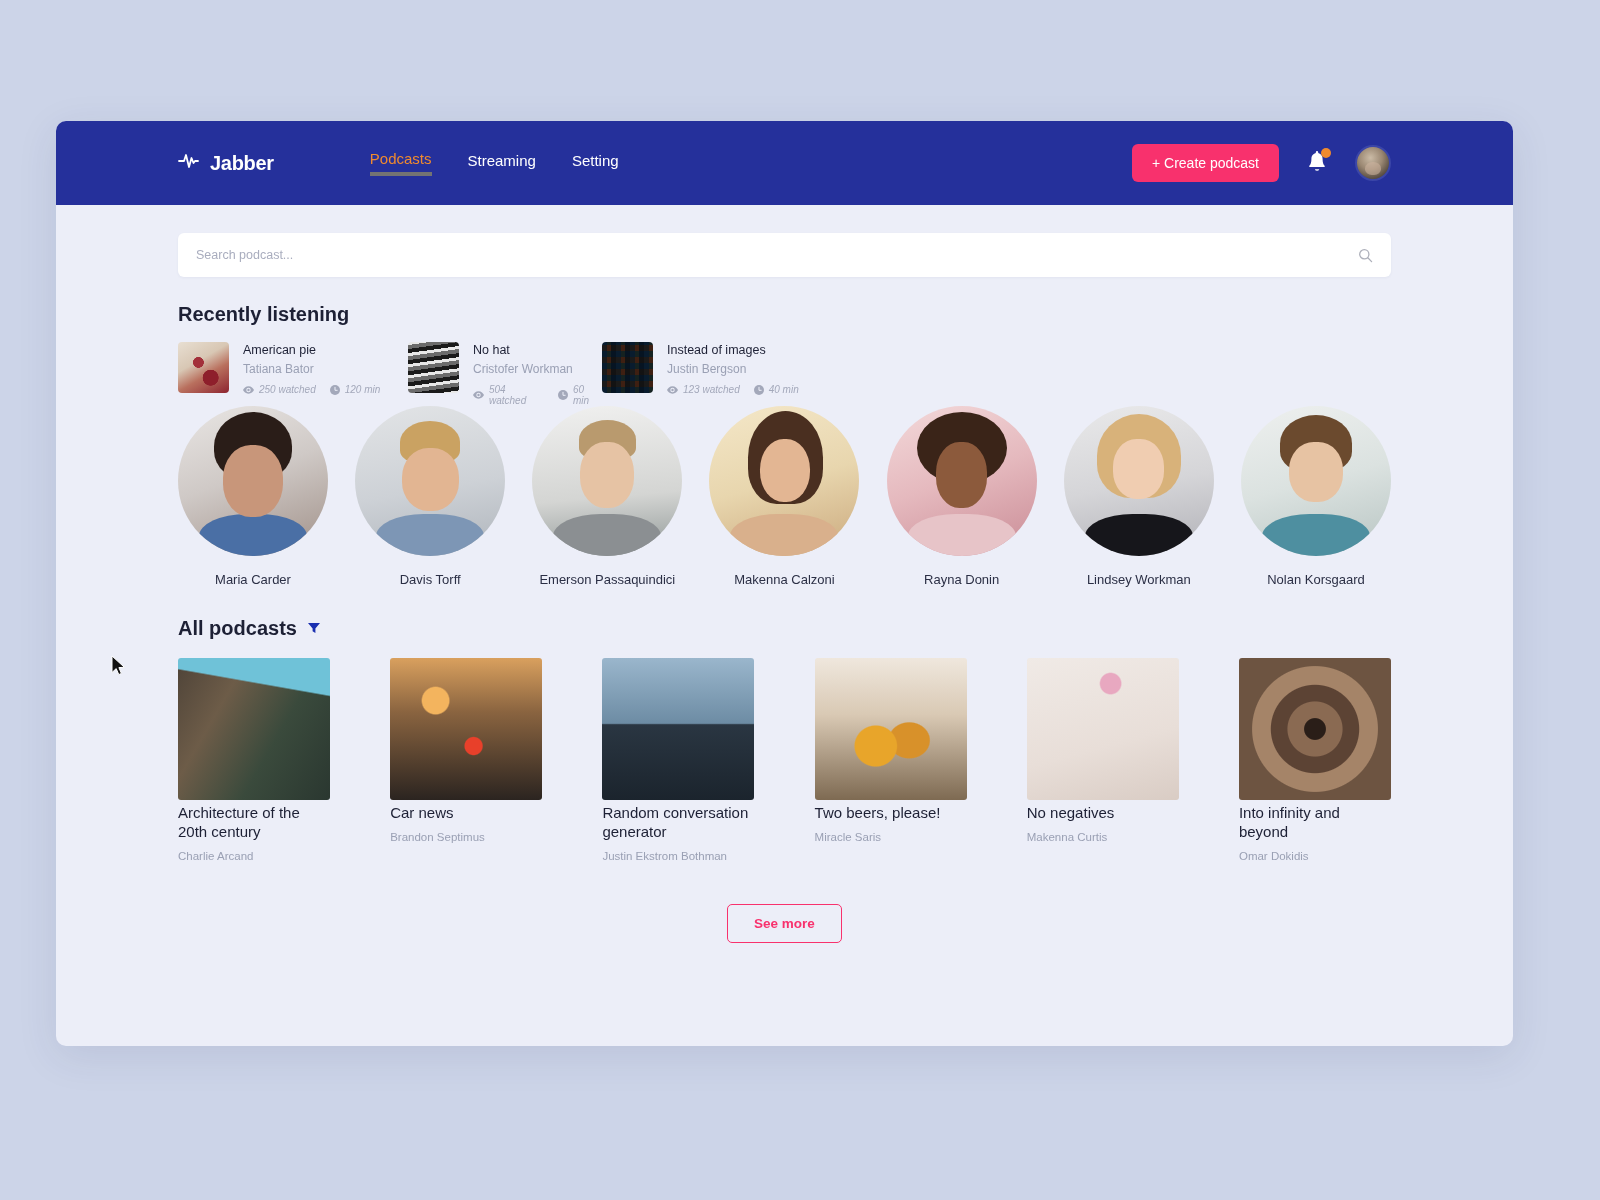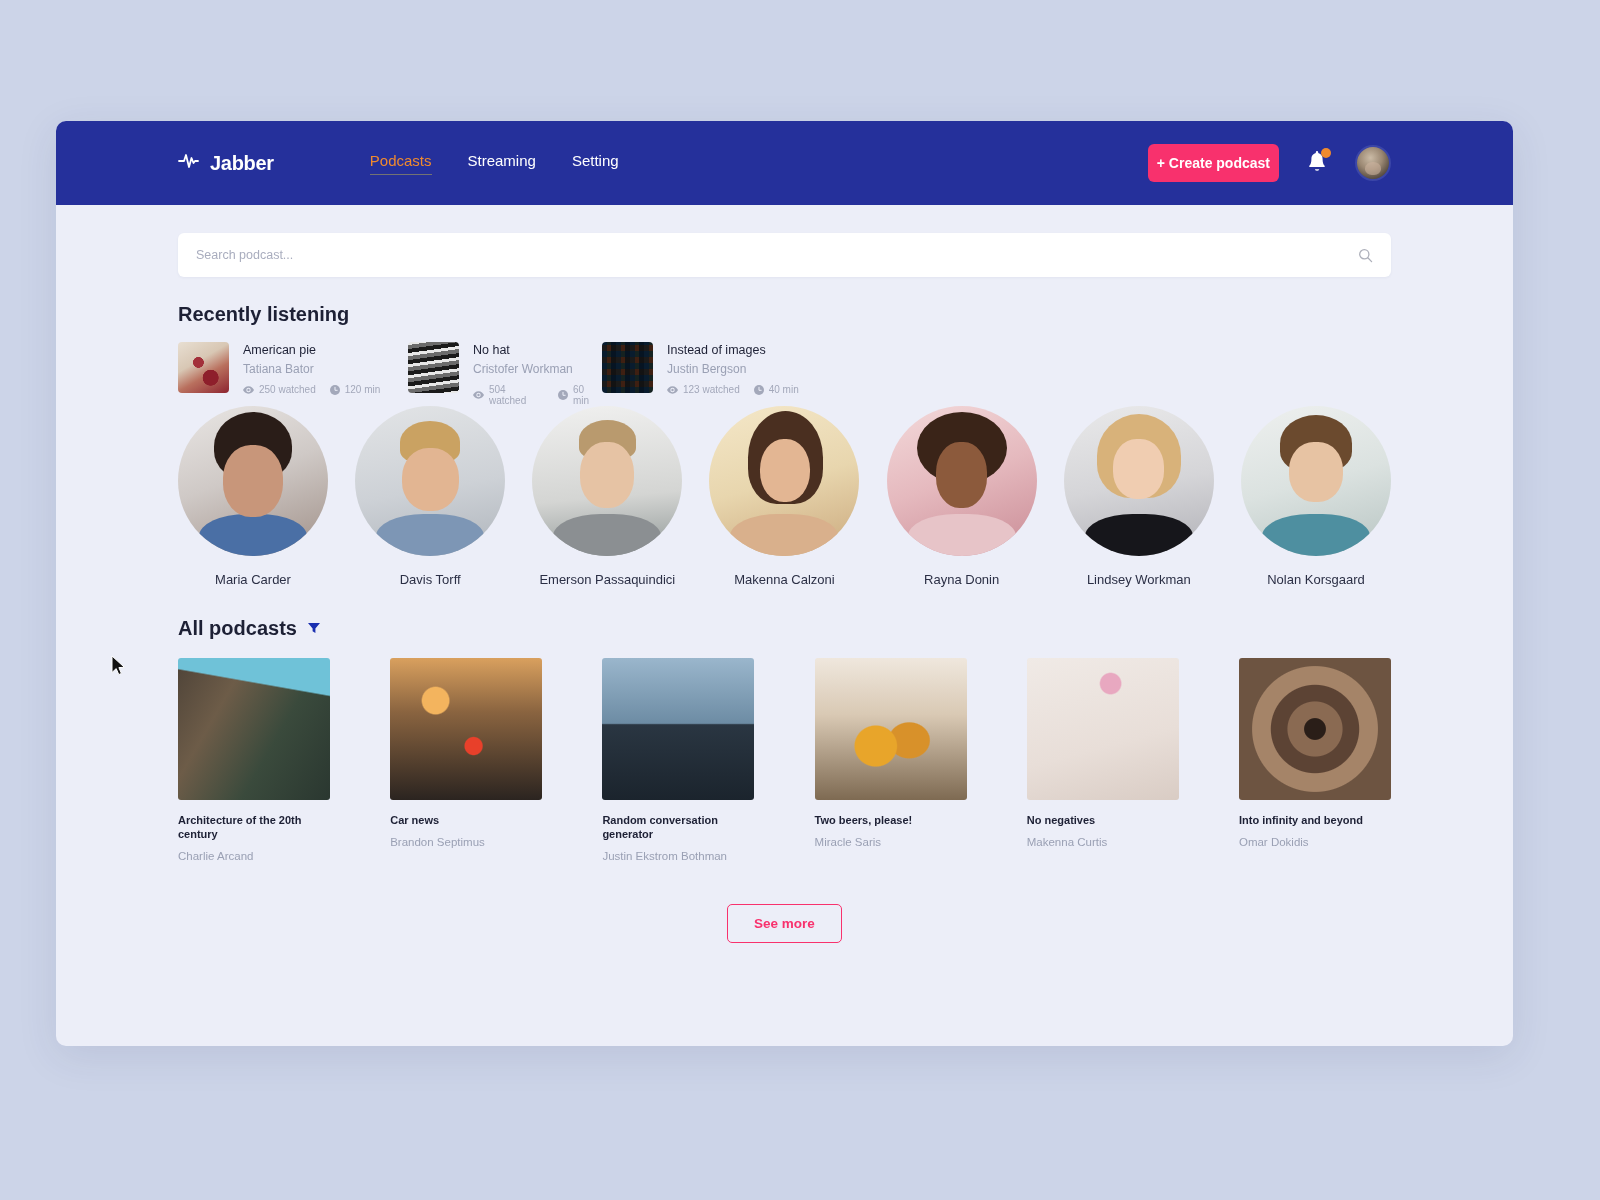--- a/index.html
+++ b/index.html
@@ -32,29 +32,29 @@
   .logo-wave { display:block; }
   .logo-text {
     font-size: 20px; font-weight: 700; color: #ffffff;
     letter-spacing: -0.3px;
   }
   .nav-links { display: flex; align-items: center; gap: 36px; margin-left: 96px; }
   .nav-link {
     font-size: 15px; color: #ffffff; text-decoration: none;
     padding-bottom: 5px; cursor: pointer; white-space: nowrap;
   }
-  .nav-link.active { color: #f08a2e; border-bottom: 1px solid #737373; }
+  .nav-link.active { color: #f08a2e; border-bottom: 4px solid #737373; }
   .nav-right {
     position: absolute; right: 122px; top: 0; height: 84px;
     display: flex; align-items: center; gap: 26px;
   }
   .create-btn {
     background: #f8316d; color: #fff; border: none;
-    font-family: inherit; font-size: 14px; font-weight: 700;
-    padding: 11px 9px; border-radius: 6px; cursor: pointer;
+    font-family: inherit; font-size: 14px; font-weight: 400;
+    padding: 11px 20px; border-radius: 6px; cursor: pointer;
     white-space: nowrap;
   }
   .bell { position: relative; width: 24px; height: 26px; cursor: pointer; }
   .bell-dot {
     position: absolute; right: -2px; top: -2px;
     width: 10px; height: 10px; border-radius: 50%;
     background: #f08a2e;
   }
   .avatar {
     width: 36px; height: 36px; border-radius: 50%;
@@ -117,21 +117,21 @@
   .thumb-img {
     background:
       repeating-linear-gradient(90deg,#3f5a6e 0 5px,#8f6b4e 5px 9px,#2c3f52 9px 14px),
       repeating-linear-gradient(0deg,#24506b 0 6px,#6e4b3c 6px 12px);
     background-blend-mode: multiply;
   }
   .recent-meta { padding-top: 1px; }
   .recent-title { font-size: 12.5px; font-weight: 400; color: #1d2035; }
   .recent-author { font-size: 12px; color: #9aa0b4; margin-top: 5px; }
   .recent-stats { display: flex; gap: 14px; margin-top: 8px; }
-  .stat { display: flex; align-items: center; gap: 5px; font-size: 10px; color: #a3a8ba; }
+  .stat { display: flex; align-items: center; gap: 5px; font-size: 10px; color: #a3a8ba; font-style: italic; }
   .stat svg { flex: 0 0 auto; }
 
   
   .podcaster-row { display: flex; justify-content: space-between; }
   .podcaster { width: 150px; text-align: center; cursor: pointer; }
   .pc-avatar {
     width: 150px; height: 150px; border-radius: 50%;
     margin: 0 auto; overflow: hidden; position: relative;
   }
   .pc-name { font-size: 13px; color: #2b2f45; margin-top: 16px; white-space: nowrap; }
@@ -164,22 +164,22 @@
 
   
   .filter-ico { cursor: pointer; }
   .podcast-grid { display: flex; justify-content: space-between; }
   .podcast-card { width: 152px; cursor: pointer; }
   .pod-img {
     width: 152px; height: 142px; border-radius: 3px;
     background-size: cover; background-position: center;
   }
   .pod-title {
-    font-size: 11px; font-weight: 700; color: #1d2035;
-    margin-top: 14px; line-height: 1.25;
+    font-size: 15px; font-weight: 400; color: #1d2035;
+    margin-top: 4px; line-height: 1.25;
   }
   .pod-author { font-size: 11.5px; color: #9aa0b4; margin-top: 8px; }
 
   .img-arch { background:
       linear-gradient(190deg,#6fc2d8 0%,#6fc2d8 22%, rgba(0,0,0,0) 23%),
       linear-gradient(120deg,#4e4338 0%,#6d5c48 30%,#3a4a3c 62%,#2a3730 100%); }
   .img-car { background:
       radial-gradient(circle at 55% 62%, #e8402a 0 7%, rgba(0,0,0,0) 8%),
       radial-gradient(circle at 30% 30%, #f3b45e 0 9%, rgba(0,0,0,0) 10%),
       linear-gradient(180deg,#d9a05e 0%,#8a6440 38%,#2b2420 100%); }

